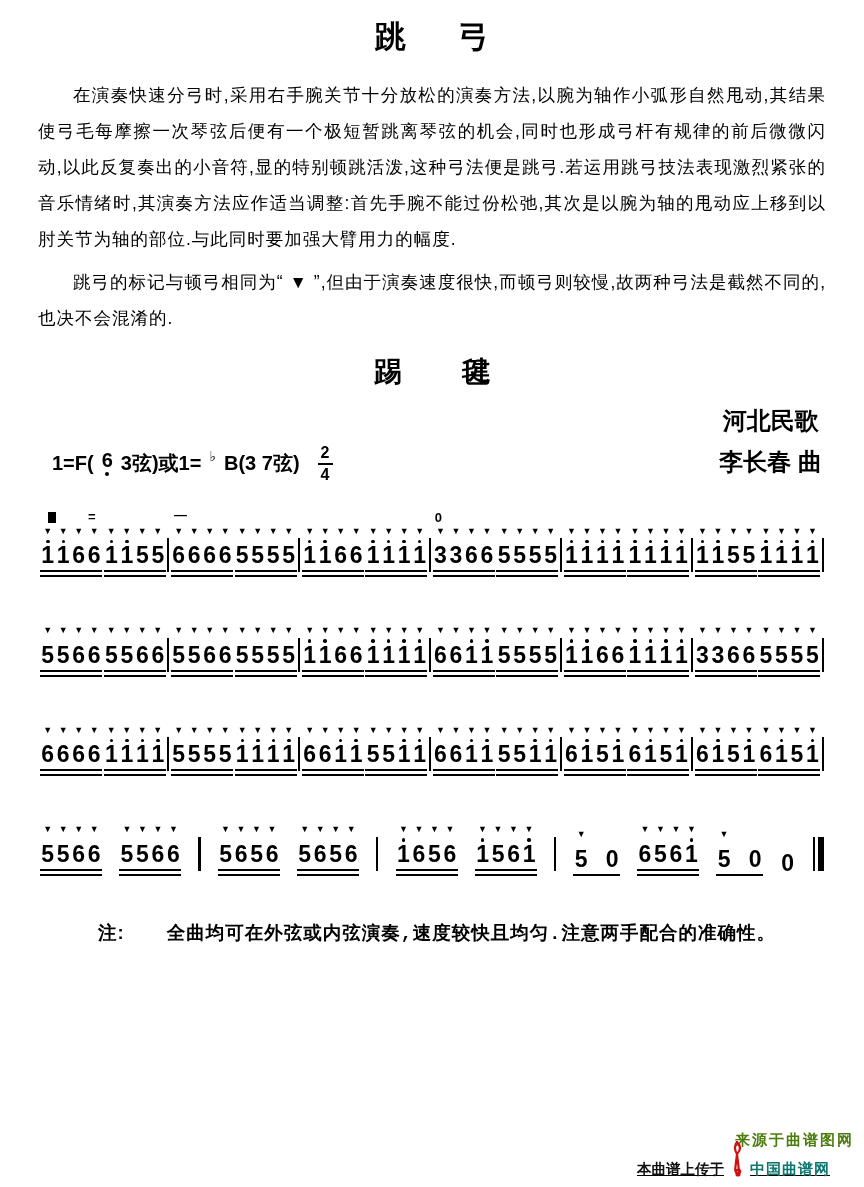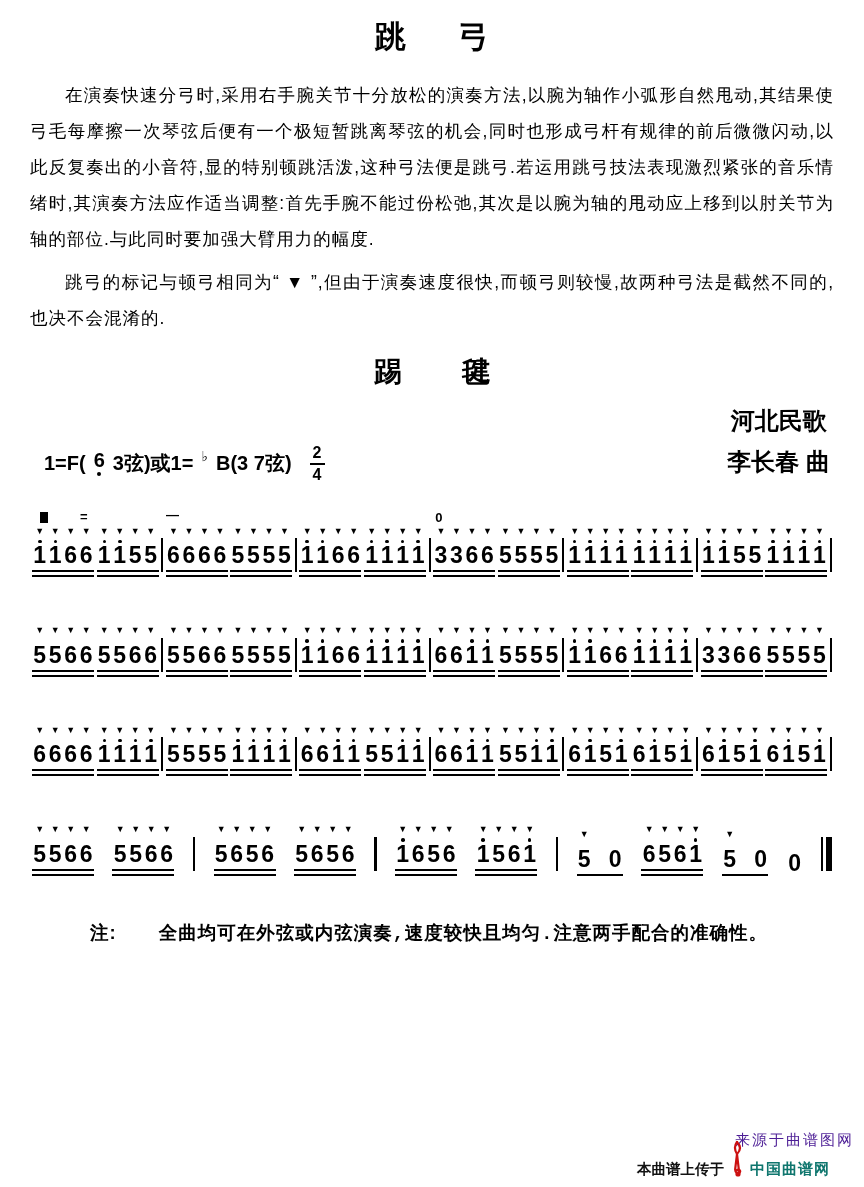--- a/index.html
+++ b/index.html
@@ -1,21 +1,21 @@
 <!DOCTYPE html>
 <html><head>
 <meta charset="utf-8">
 <style>
   html,body{margin:0;padding:0;}
   body{
     width:864px;height:1187px;background:#ffffff;color:#000;
     font-family:"Liberation Sans","DejaVu Sans",sans-serif;
     position:relative;overflow:hidden;
   }
-  .content{padding:0 28px;}
+  .content{padding:0 36px;}
   
   .doc-title{
     text-align:center;font-size:31px;font-weight:bold;
     letter-spacing:22px;padding-left:22px;margin:16px 0 20px;
   }
   .para{
     font-size:17.5px;font-weight:normal;line-height:2.05;
     text-indent:2em;text-align:justify;letter-spacing:1px;
     margin:0 2px 8px 2px;
   }
@@ -61,25 +61,25 @@
   .finalbar{display:flex;gap:3px;height:34px;align-self:flex-end;margin-bottom:5px;}
   .finalbar .thin{width:2.2px;background:#000;}
   .finalbar .thick{width:6px;background:#000;}
   
   .note-row{
     display:flex;margin:44px 0 0 62px;font-size:18.5px;font-weight:bold;letter-spacing:1px;
   }
   .note-row .note-text{margin-left:42px;font-family:Liberation Mono, monospace;}
   .footer{position:absolute;right:8px;bottom:4px;width:320px;height:52px;}
   .wm-gray{
-    position:absolute;right:2px;top:0;color:#4c1d95;font-size:15px;
-    letter-spacing:2px;font-weight:normal;
+    position:absolute;right:2px;top:0;color:#4d7c0f;font-size:15px;
+    letter-spacing:2px;font-weight:bold;
   }
   .upload-line{
-    position:absolute;right:26px;bottom:4px;display:flex;align-items:flex-end;gap:4px;
+    position:absolute;right:26px;bottom:4px;display:flex;align-items:flex-end;gap:4px;text-decoration:underline;
   }
   .upload-text{font-size:14.5px;font-weight:bold;color:#111;}
   .site-name{font-size:15px;font-weight:bold;color:#0f766e;letter-spacing:1px;}
   .clef{position:relative;top:4px;}
 </style>
 </head>
 <body>
 
 <div class="content">
 

